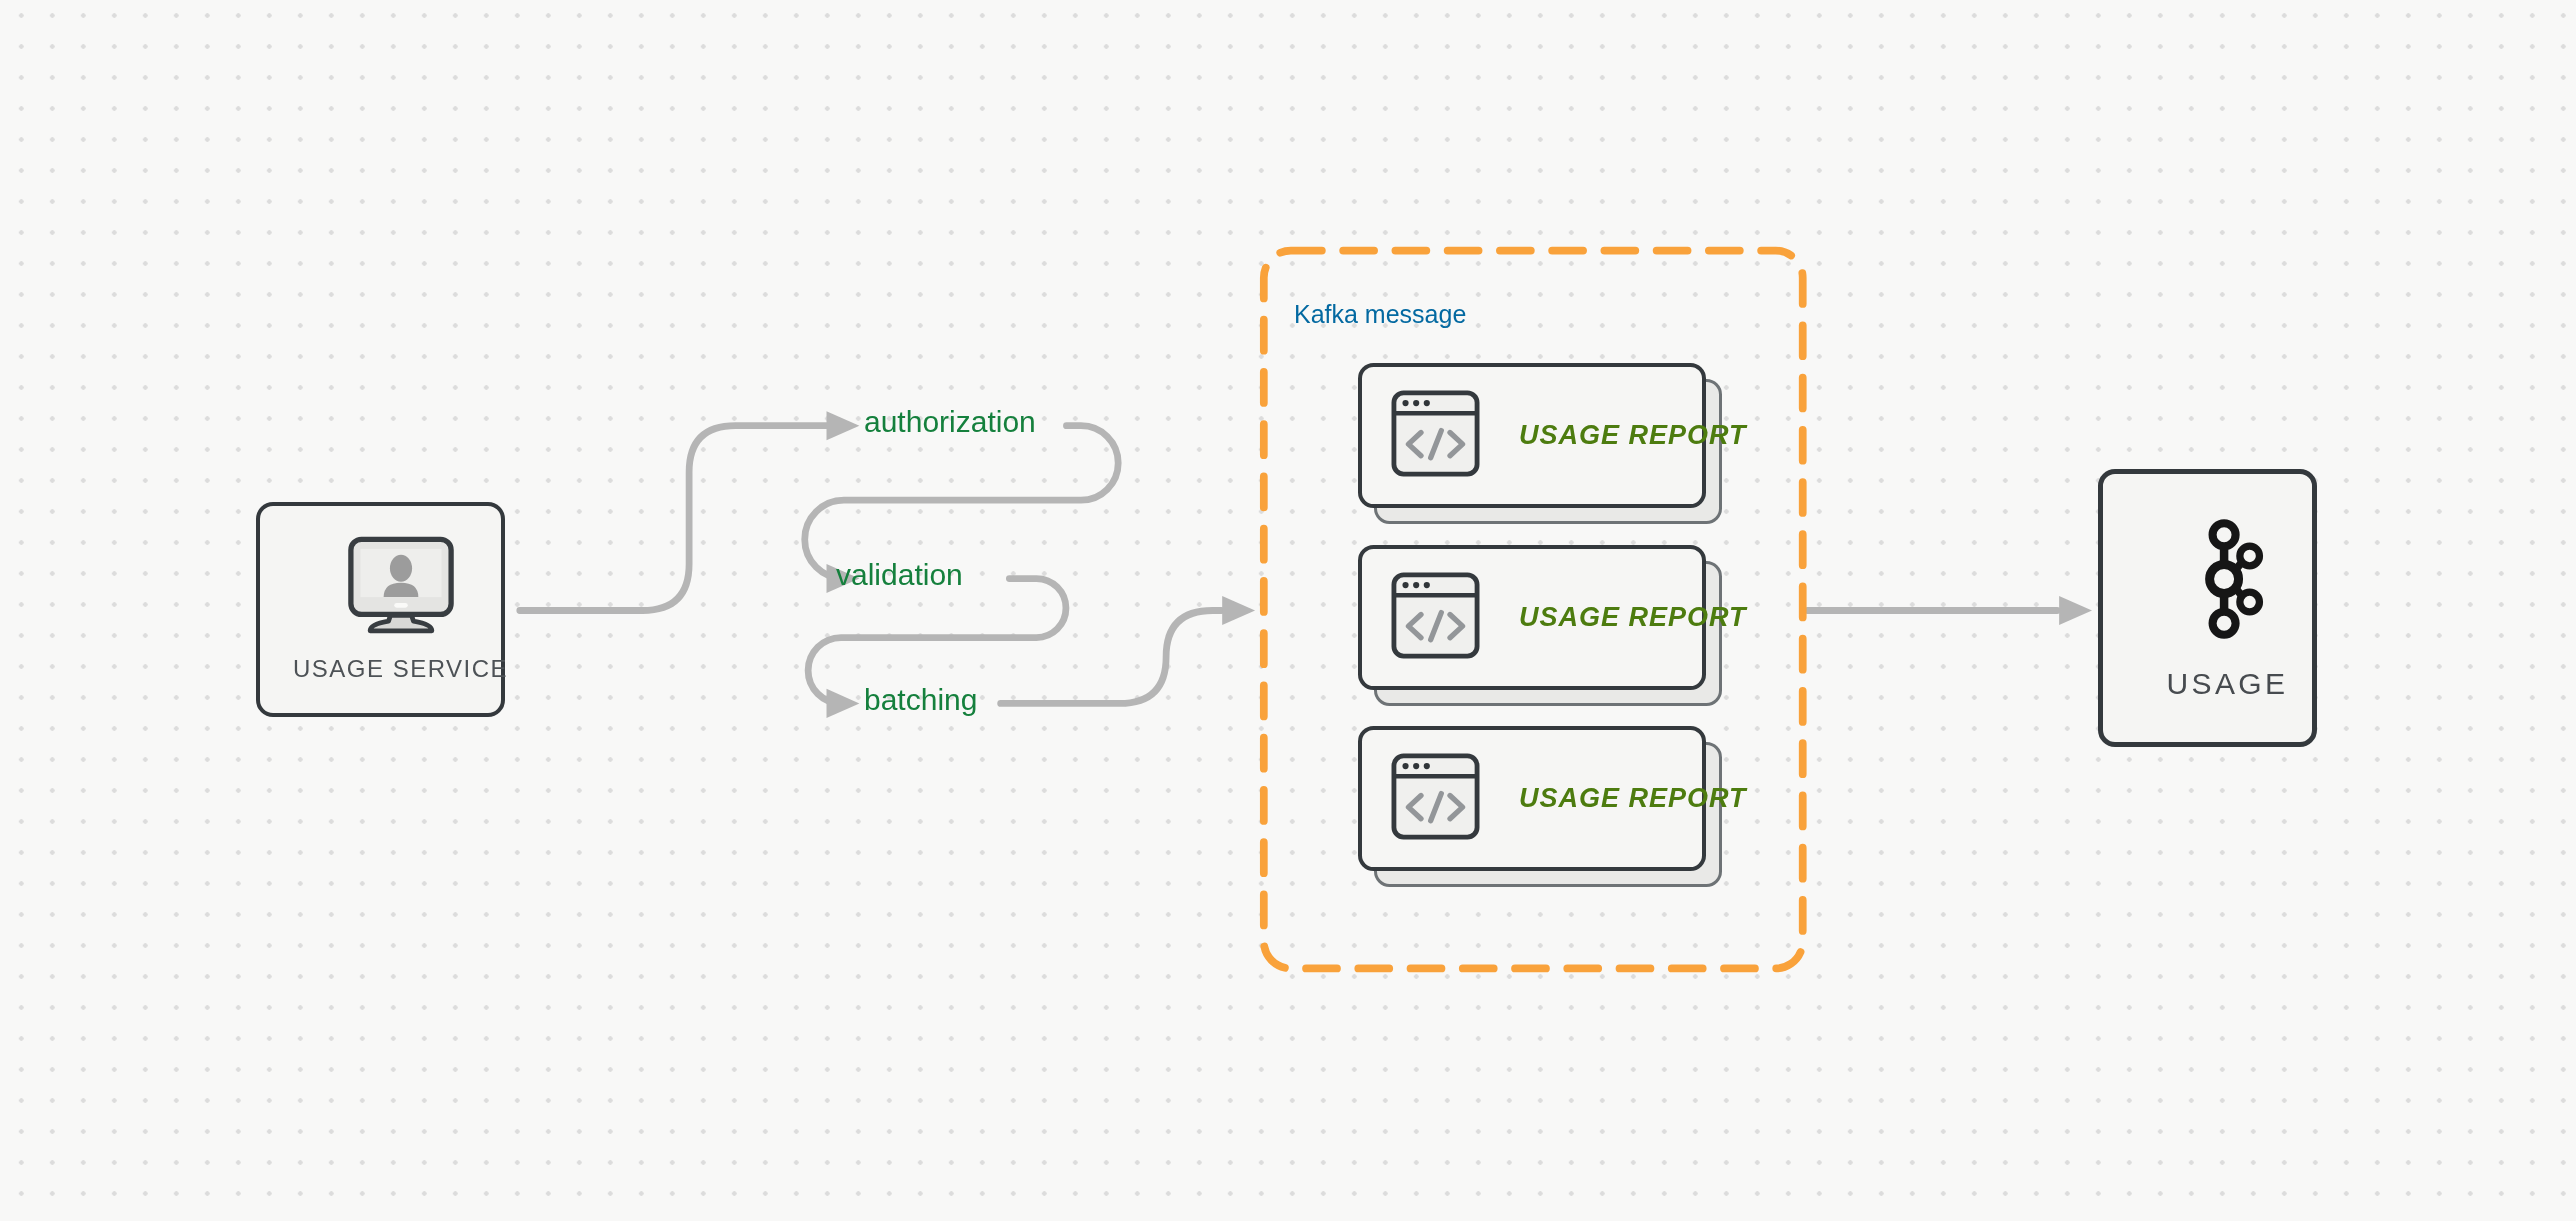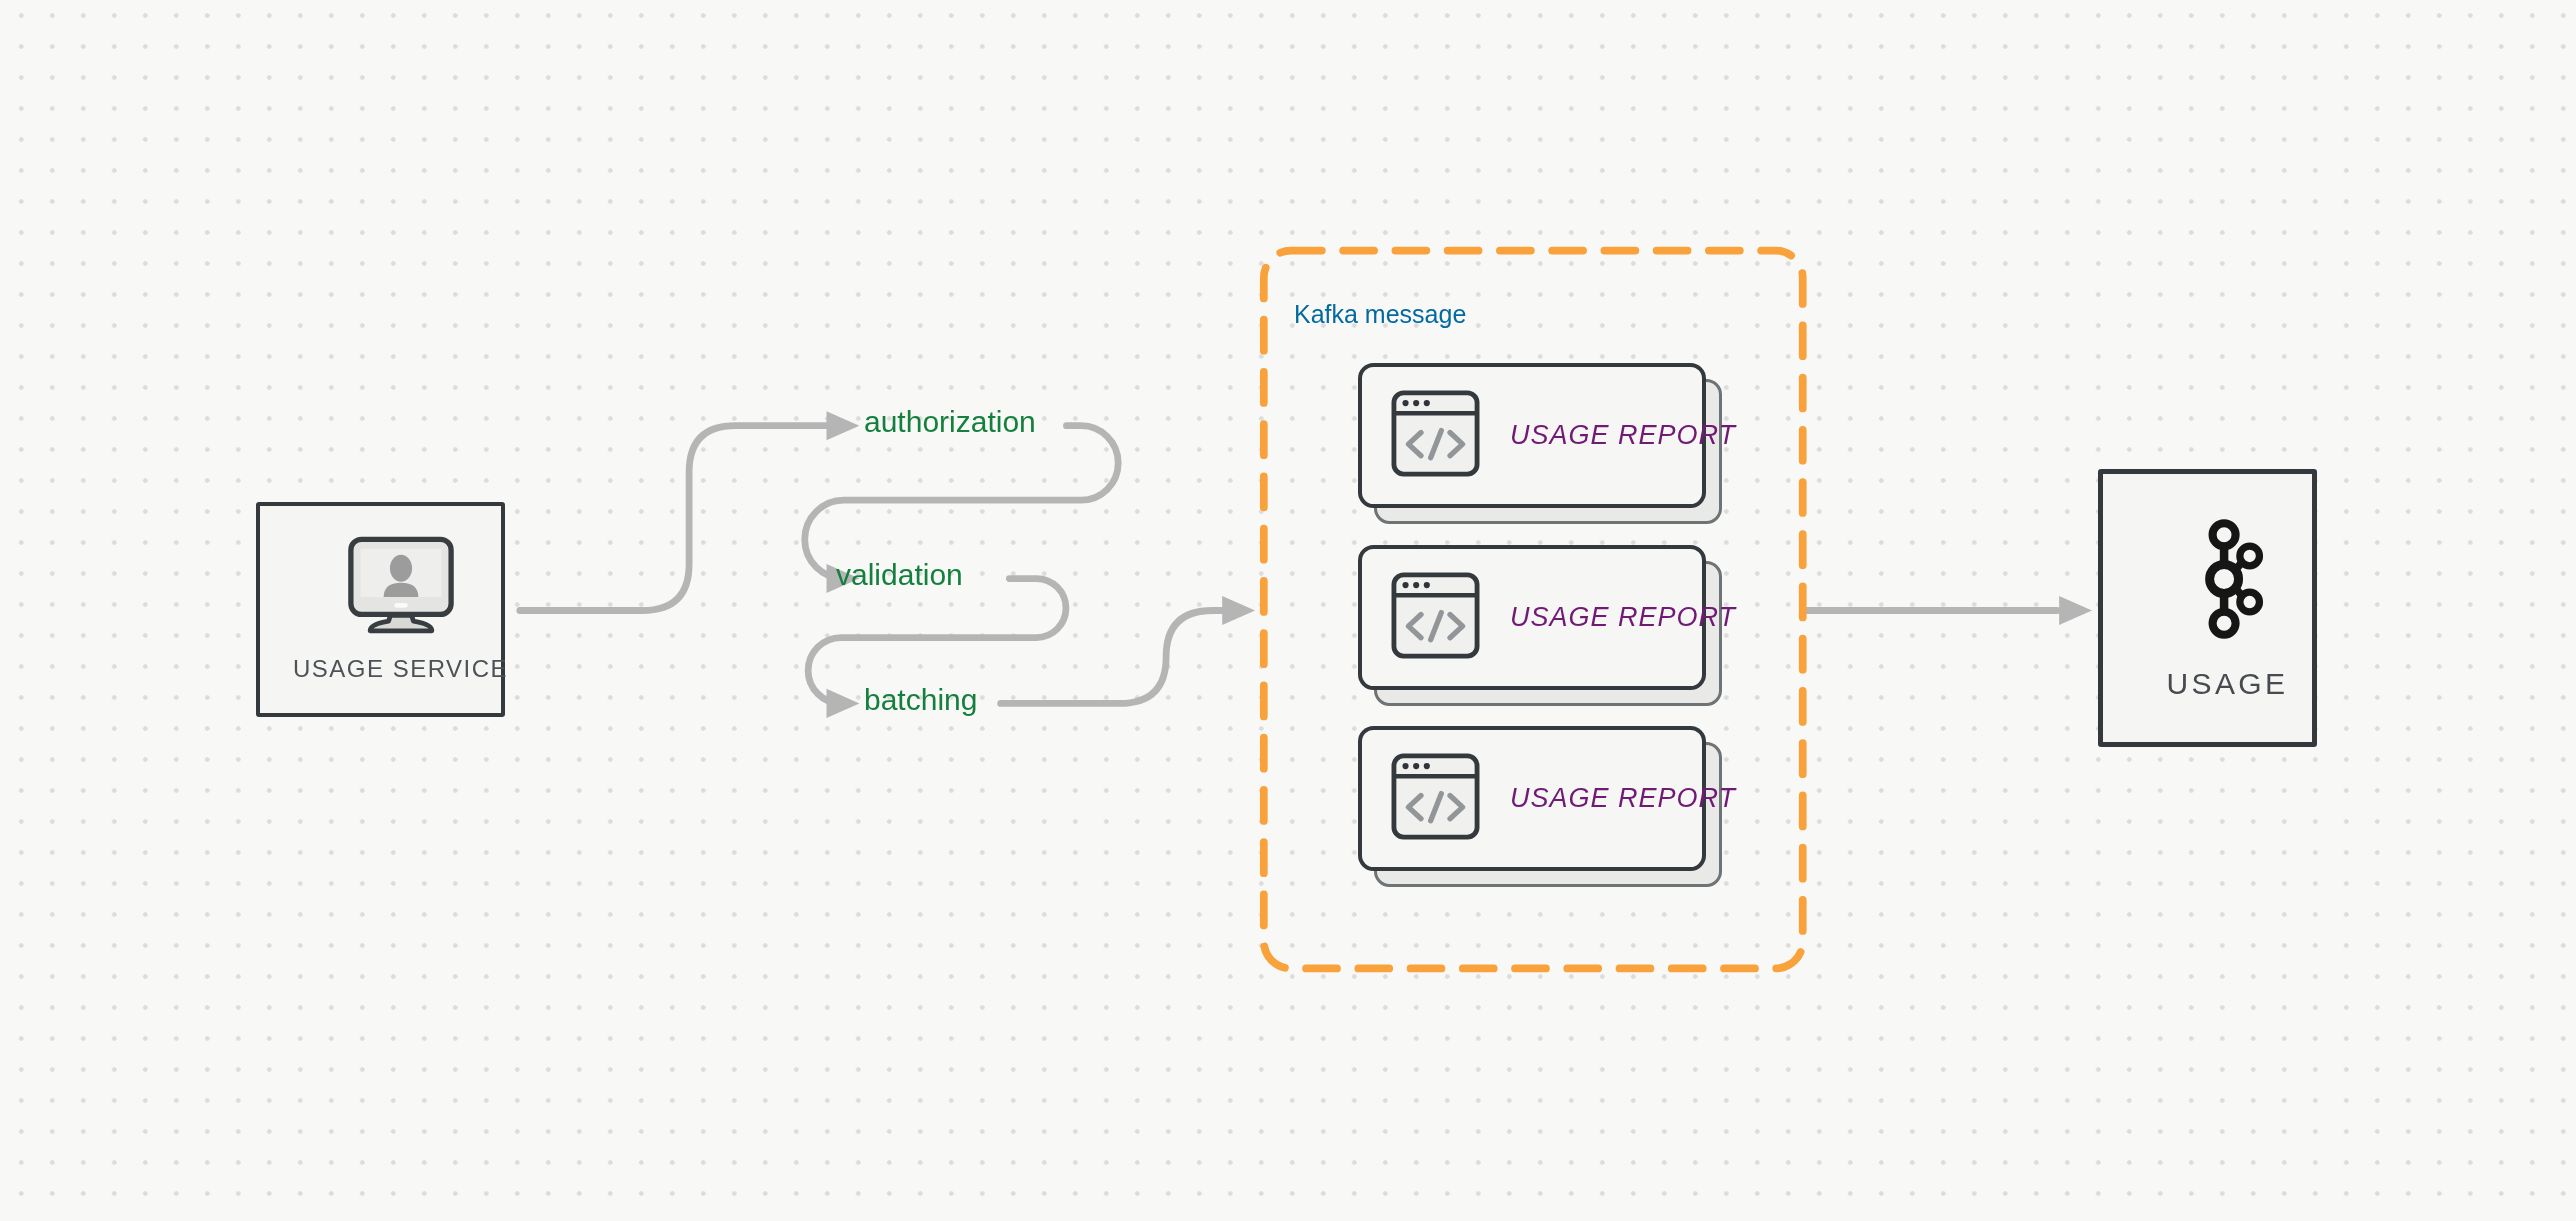--- a/index.html
+++ b/index.html
@@ -13,21 +13,21 @@
     background-size: 31px 31px;
     background-position: 5.8px 0px;
   }
   .layer { position: absolute; left: 0; top: 0; width: 2576px; height: 1221px; }
 
   
   .node {
     position: absolute;
     background: #f5f5f3;
     border: 4.8px solid #34393d;
-    border-radius: 3px;
+    border-radius: 17px;
     display: flex; flex-direction: column;
     align-items: center; justify-content: center; padding-left: 40px;
   }
   .node-usage-service { left: 256px; top: 502px; width: 249px; height: 215px; }
   .node-kafka { left: 2098px; top: 469px; width: 219px; height: 278px; border-width: 5.8px; }
 
   .node-label {
     color: #4d5256;
     font-size: 24px;
     letter-spacing: 1.5px;
@@ -68,26 +68,26 @@
   .card {
     position: absolute; left: 0; top: 0;
     width: 348px; height: 145px;
     background: #f6f6f4;
     border: 4.8px solid #34393d;
     border-radius: 15.5px;
     display: flex; align-items: center;
   }
   .card-icon { margin-left: 29px; flex: 0 0 auto; }
   .card-label {
-    margin-left: 30px;
+    margin-left: 39px;
     font-size: 27px;
     font-style: italic;
-    font-weight: 400;
+    font-weight: 700;
     letter-spacing: 1px;
-    color: #701a75;
+    color: #4d7c0f;
     white-space: nowrap;
   }
 </style>
 </head>
 <body>
 
 <svg class="layer" width="2576" height="1221" viewBox="0 0 2662 1262" aria-hidden="true">
   <g fill="none" stroke="#b5b5b5" stroke-width="7" stroke-linecap="round" stroke-linejoin="round">
 
     <path d="M 537 631 H 664 Q 712 631 712 583 V 488 Q 712 440 760 440 H 856"></path>

